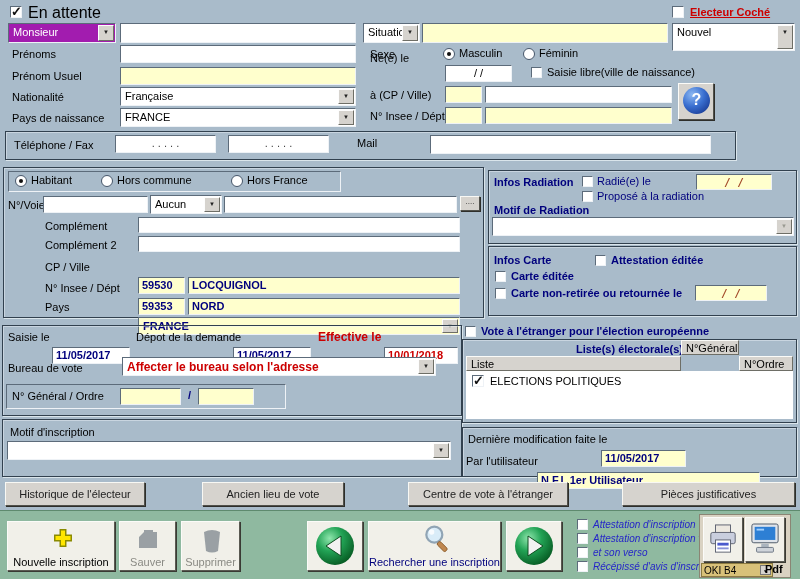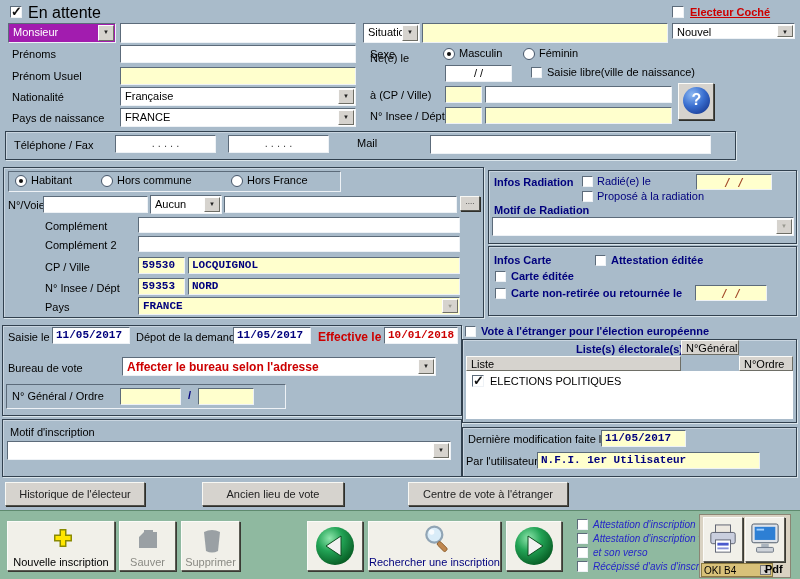--- a/index.html
+++ b/index.html
@@ -4,21 +4,21 @@
 <style>
   * { margin:0; padding:0; box-sizing:border-box; }
   html,body { width:800px; height:579px; }
   body { font-family:"Liberation Sans", sans-serif; font-size:11px; color:#000; }
   #app { position:relative; width:800px; height:579px; background:#a9bbca; overflow:hidden; }
   .abs { position:absolute; }
   .lbl { position:absolute; font-size:11px; white-space:nowrap; }
   .navy { color:#00007d; }
   .bold { font-weight:bold; }
   .red  { color:#cc0000; }
-  .mono { font-family:Liberation Mono, monospace; font-weight:bold; color:#00007d; font-size:11px; }
+  .mono { font-family:Liberation Sans, sans-serif; font-weight:bold; color:#00007d; font-size:11px;margin-top:20px; }
   .fld  { position:absolute; background:#fff; border:1px solid; border-color:#5c6b7a #eef2f6 #eef2f6 #5c6b7a; font-size:11px; padding:1px 3px; overflow:hidden; white-space:nowrap; }
   .yellow { background:#ffffcd; }
   .sel  { position:absolute; background:#fff; border:1px solid; border-color:#5c6b7a #eef2f6 #eef2f6 #5c6b7a; font-size:11px; padding:2px 18px 0 4px; overflow:hidden; white-space:nowrap; }
   .arrow { position:absolute; right:1px; top:1px; bottom:1px; width:16px; background:#d6d3ce; border:1px solid; border-color:#fdfdfd #6e6e66 #6e6e66 #fdfdfd; color:#222; font-size:6px; line-height:13px; text-align:center; }
   .arrow.dis { color:#9a9a92; }
   .gbox { position:absolute; border:1px solid #32414f; box-shadow:1px 1px 0 rgba(240,246,250,.7), inset 1px 1px 0 rgba(240,246,250,.45); }
   .inset { position:absolute; border:1px solid; border-color:#5c6b7a #eef2f6 #eef2f6 #5c6b7a; }
   .cb { position:absolute; width:12px; height:12px; background:#fff; border:1px solid; border-color:#5c6b7a #eef2f6 #eef2f6 #5c6b7a; }
   .cb.on::after { content:"✓"; position:absolute; top:-3px; left:0px; font-size:13px; font-weight:bold; color:#101010; }
   .rb { position:absolute; width:12px; height:12px; background:#fff; border:1px solid #46566a; border-radius:50%; }
@@ -46,21 +46,21 @@
 <div class="sel" style="left:8px;top:23px;width:108px;height:20px;background:#a21caf;color:#fff">
   <span>Monsieur</span>
   <span class="arrow">▼</span>
 </div>
 <div class="fld" style="left:120px;top:23px;width:236px;height:20px"></div>
 <div class="sel" style="left:363px;top:23px;width:57px;height:20px">
   <span>Situation</span>
   <span class="arrow">▼</span>
 </div>
 <div class="fld yellow" style="left:422px;top:23px;width:246px;height:20px"><span></span></div>
-<div class="sel" style="left:672px;top:23px;width:123px;height:16px">
+<div class="sel" style="left:672px;top:23px;width:123px;height:28px">
   <span>Nouvel</span>
   <span class="arrow">▼</span>
 </div>
 
 <span class="lbl" style="left:12px;top:48px">Prénoms</span>
 <div class="fld" style="left:120px;top:45px;width:236px;height:18px"></div>
 <span class="lbl" style="left:370px;top:48px">Sexe</span>
 <span class="rb on" style="left:443px;top:48px"></span>
 <span class="lbl" style="left:459px;top:47px">Masculin</span>
 <span class="rb" style="left:523px;top:48px"></span>
@@ -202,20 +202,21 @@
 
 <div class="gbox" style="left:462px;top:427px;width:335px;height:50px"></div>
 <span class="lbl" style="left:468px;top:433px">Dernière modification faite le</span>
 <div class="fld yellow mono" style="left:601px;top:430px;width:85px;height:17px"><span>11/05/2017</span></div>
 <span class="lbl" style="left:466px;top:455px">Par l'utilisateur</span>
 <div class="fld yellow mono" style="left:537px;top:452px;width:223px;height:17px"><span>N.F.I. 1er Utilisateur</span></div>
 
 <div class="btn" style="left:5px;top:482px;width:140px;height:24px;line-height:22px">Historique de l'électeur</div>
 <div class="btn" style="left:202px;top:482px;width:142px;height:24px;line-height:22px">Ancien lieu de vote</div>
 <div class="btn" style="left:408px;top:482px;width:160px;height:24px;line-height:22px">Centre de vote à l'étranger</div>
+<div class="btn" style="left:622px;top:482px;width:173px;height:24px;line-height:22px">Pièces justificatives</div>
 
 <div class="abs" style="left:0;top:510px;width:800px;height:69px;background:#8fb9a0;border-top:1px solid #5e8a6e"></div>
 
 <div class="tbtn" style="left:7px;top:521px;width:108px;height:50px">
   <svg style="position:absolute;left:44px;top:5px" width="22" height="22" viewBox="0 0 24 24">
         <path d="M9 3h6v6h6v6h-6v6H9v-6H3V9h6z" fill="#ffe600" stroke="#8a8a00" stroke-width="1.6"></path>
       </svg>
   <span class="cap">Nouvelle inscription</span>
 </div>
 <div class="tbtn dis" style="left:119px;top:521px;width:57px;height:50px">

